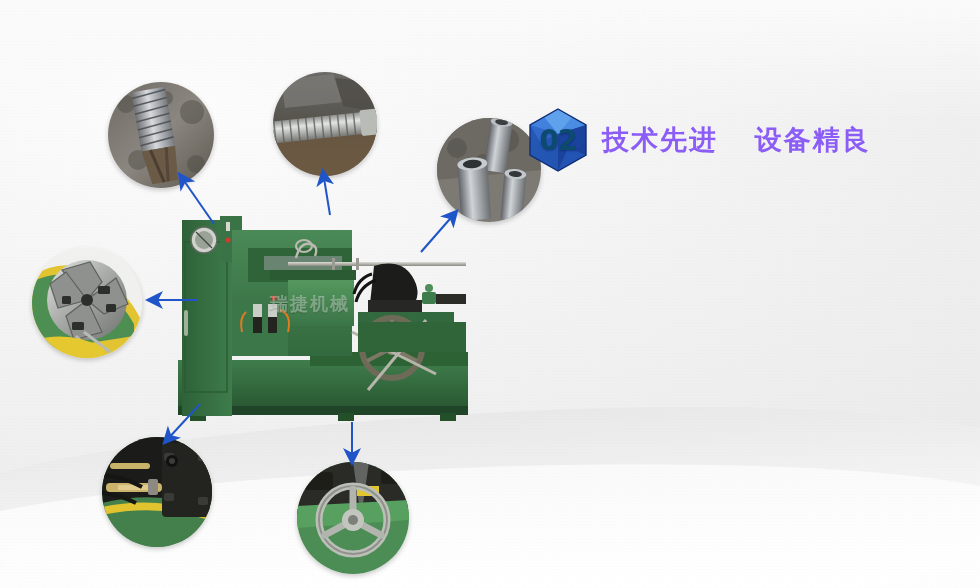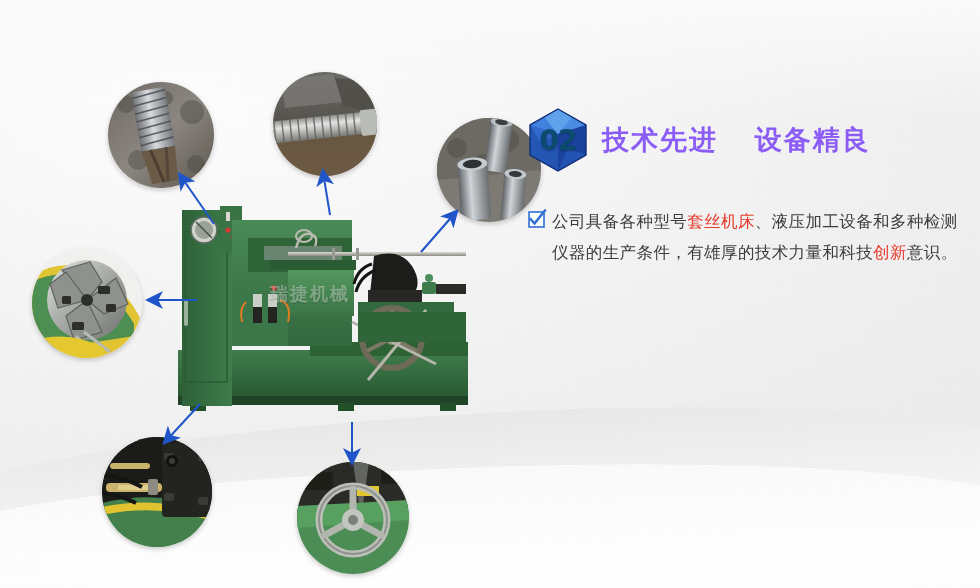--- a/index.html
+++ b/index.html
@@ -27,21 +27,21 @@
   .bg-topfade{position:absolute;left:0;top:0;width:100%;height:120px;
     background:linear-gradient(180deg,#fbfbfb,rgba(251,251,251,0));}
   .bg-vign{position:absolute;inset:0;
     background:radial-gradient(140% 110% at 50% 45%, rgba(255,255,255,0) 55%, rgba(0,0,0,.045) 100%);}
   .noise{position:absolute;inset:0;opacity:.5;
     background-image:
       repeating-linear-gradient(0deg,rgba(0,0,0,.012) 0 1px,transparent 1px 3px),
       repeating-linear-gradient(90deg,rgba(0,0,0,.012) 0 1px,transparent 1px 3px);}
 
   
-  .machine{position:absolute;left:160px;top:190px;width:340px;height:230px;}
+  .machine{position:absolute;left:160px;top:200px;width:340px;height:230px;}
   .m-svg{width:100%;height:100%;display:block;}
   .watermark{position:absolute;left:110px;top:92px;font-size:18px;letter-spacing:2px;
     color:rgba(225,235,225,.42);font-weight:700;
     font-family:"DejaVu Sans","Liberation Sans",sans-serif;
     text-shadow:0 1px 1px rgba(0,0,0,.18);}
 
   
   .circ{position:absolute;border-radius:50%;overflow:hidden;
     box-shadow:0 2px 5px rgba(0,0,0,.22), 0 0 0 1px rgba(255,255,255,.55);}
   .circ .ph{position:absolute;inset:0;}
@@ -432,29 +432,18 @@
       </div>
       <div class="htitle">
         <span>技术先进</span>
         <span class="gap"></span>
         <span>设备精良</span>
       </div>
     </div>
 
     <div class="bullets">
 
-      <div class="bullet">
-        <span class="cbx">
-          <svg width="17" height="17" viewBox="0 0 17 17">
-            <rect x="1" y="1" width="15" height="15" fill="#ffffff" stroke="#2f6fd6" stroke-width="1.6"></rect>
-            <path d="M2.5 8 L6.5 12.5 L17 -0.5" stroke="#2f6fd6" stroke-width="2.6" fill="none" stroke-linecap="round" stroke-linejoin="round"></path>
-          </svg>
-        </span>
-        <span class="btext">
-          <span>公司具备各种型号</span><span class="hl">套丝机床</span><span>、液压加工设备和多种检测仪器的生产条件，有雄厚的技术力量和科技</span><span class="hl">创新</span><span>意识。</span>
-        </span>
-      </div>
 
 
     </div>
   </div>
 
 </div>
 
 </body></html>

